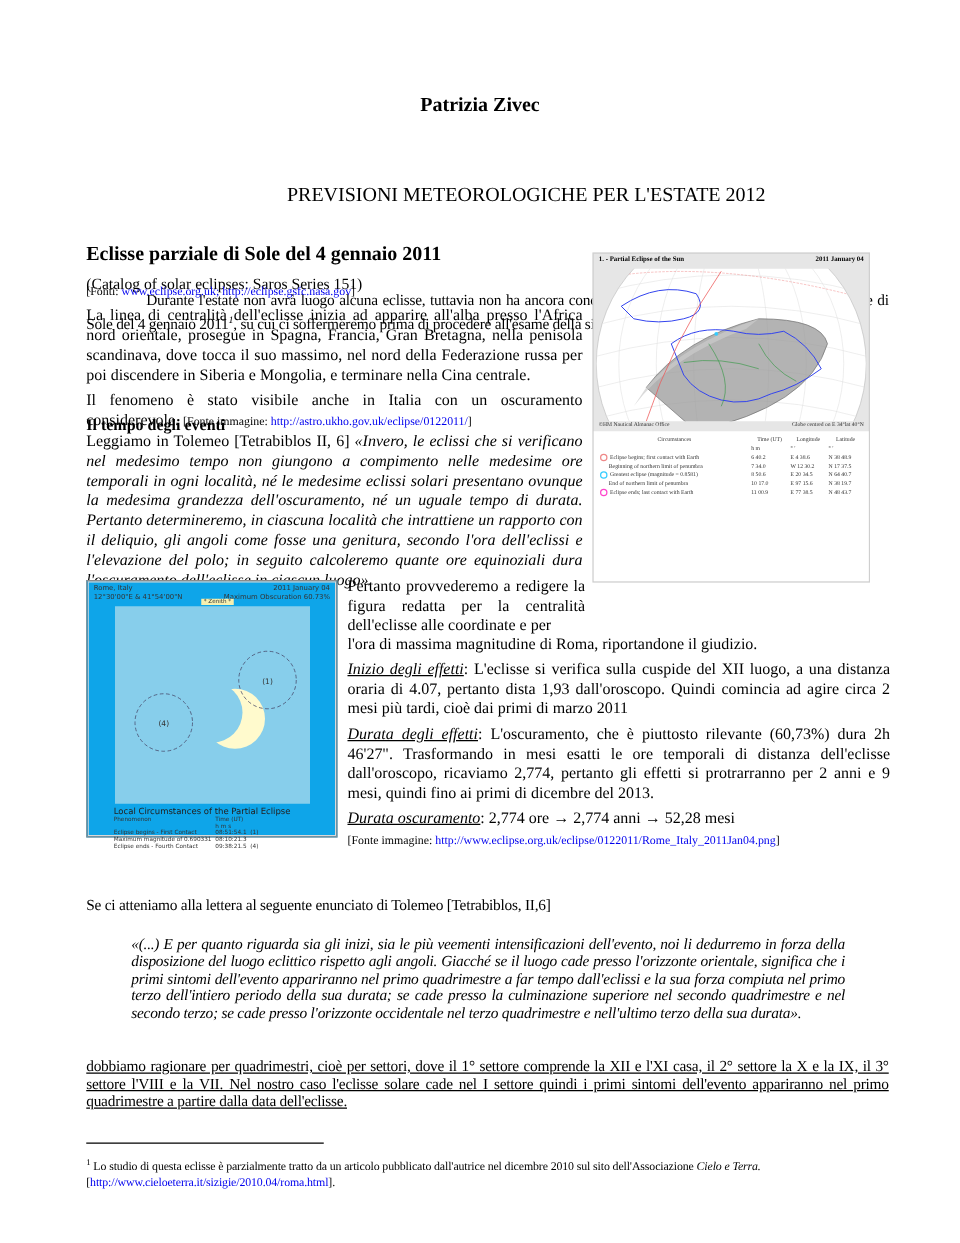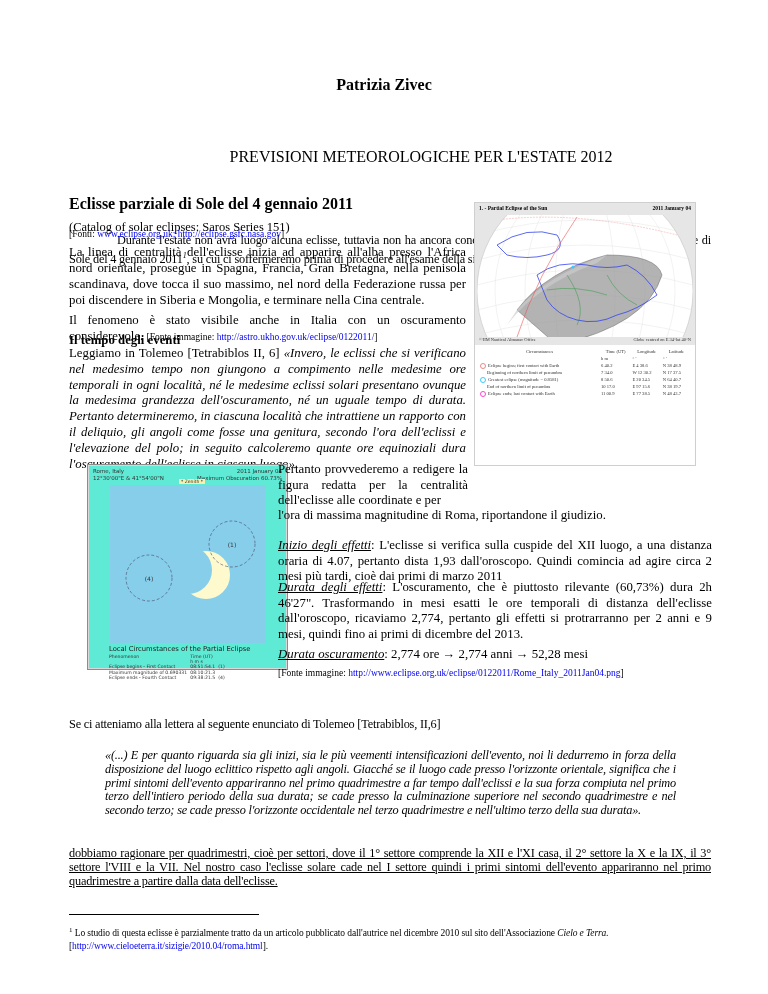--- a/index.html
+++ b/index.html
@@ -25,33 +25,33 @@
   .map { top: 202px; left: 474px; width: 220px; height: 262px; background: #e6e6e6; border: 1px solid #cfcfcf; }
   .map-header { position: absolute; top: 2px; left: 4px; right: 4px; font-size: 5.5px; font-weight: bold; display: flex; justify-content: space-between; }
   .map-globe { position: absolute; top: 12px; left: 2px; width: 216px; height: 122px; }
   .map-foot { position: absolute; top: 134px; left: 4px; right: 4px; font-size: 4.5px; display: flex; justify-content: space-between; color: #333; }
   .map-table { position: absolute; top: 142px; left: 0; right: 0; bottom: 0; background: #ffffff; font-size: 4.6px; color: #333; padding: 3px 4px; }
   .map-table table { border-collapse: collapse; width: 100%; }
   .map-table td, .map-table th { padding: 0 1px; font-weight: normal; line-height: 7px; white-space: nowrap; }
   .dot { display: inline-block; width: 4px; height: 4px; border-radius: 50%; border: 1px solid #e88; margin-right: 2px; vertical-align: middle; }
 
   
-  .rome { top: 464px; left: 69px; width: 199px; height: 204px; border: 1px solid #8c8c8c; background: #5eead4; box-shadow: inset 0 0 0 1px #d9d9d9; font-family: "DejaVu Sans", sans-serif; margin-left: 18px; }
+  .rome { top: 464px; left: 69px; width: 199px; height: 204px; border: 1px solid #8c8c8c; background: #0ea5e9; box-shadow: inset 0 0 0 1px #d9d9d9; font-family: "DejaVu Sans", sans-serif; }
   .rome-hdr { position: absolute; top: 3px; left: 5px; right: 5px; font-size: 5.5px; color: #333; display: flex; justify-content: space-between; line-height: 6.5px; }
   .rome-hdr .r { text-align: right; }
   .rome-sky { position: absolute; top: 20px; left: 22px; width: 156px; height: 158px; background: #87ceeb; }
   .zenith { position: absolute; top: 14px; left: 91px; font-size: 4.5px; background: #f6f0b0; padding: 0 2px; color: #333; }
   .rome-caption { position: absolute; top: 180px; left: 21px; font-size: 6.8px; color: #222; }
   .rome-table { position: absolute; top: 189px; left: 21px; font-size: 4.6px; color: #333; }
   .rome-table table { border-collapse: collapse; }
   .rome-table td { padding: 0 3px 0 0; line-height: 5.2px; white-space: nowrap; }
 
   .p-pertanto { top: 462px; left: 278px; width: 190px; font-size: 12.8px; line-height: 15.5px; text-align: justify; }
   .p-pertanto-last { top: 508px; left: 278px; font-size: 12.8px; }
-  .p-inizio { top: 528px; left: 278px; width: 434px; font-size: 12.8px; line-height: 15.5px; text-align: justify; margin-top: 10px; }
+  .p-inizio { top: 528px; left: 278px; width: 434px; font-size: 12.8px; line-height: 15.5px; text-align: justify; }
   .p-durata { top: 580px; left: 278px; width: 434px; font-size: 12.8px; line-height: 15.5px; text-align: justify; }
   .p-oscur { top: 647px; left: 278px; font-size: 12.8px; }
   .p-fonte2 { top: 668px; left: 278px; font-size: 9.5px; }
   .em-u { font-style: italic; text-decoration: underline; }
 
   .p-se { top: 717px; left: 69px; font-size: 12.3px; letter-spacing: -0.2px; }
   .quote { top: 749px; left: 105px; width: 571px; font-size: 12.3px; line-height: 13.8px; text-align: justify; font-style: italic; letter-spacing: -0.2px; }
   .p-dobbiamo { top: 846px; left: 69px; width: 642px; font-size: 12.3px; line-height: 14px; text-align: justify; letter-spacing: -0.2px; text-decoration: underline; }
   .fn-rule { top: 914px; left: 69px; width: 190px; height: 0; border-top: 1px solid #000; }
   .footnote { top: 924px; left: 69px; width: 642px; font-size: 9.5px; line-height: 13px; text-align: justify; letter-spacing: -0.1px; }

